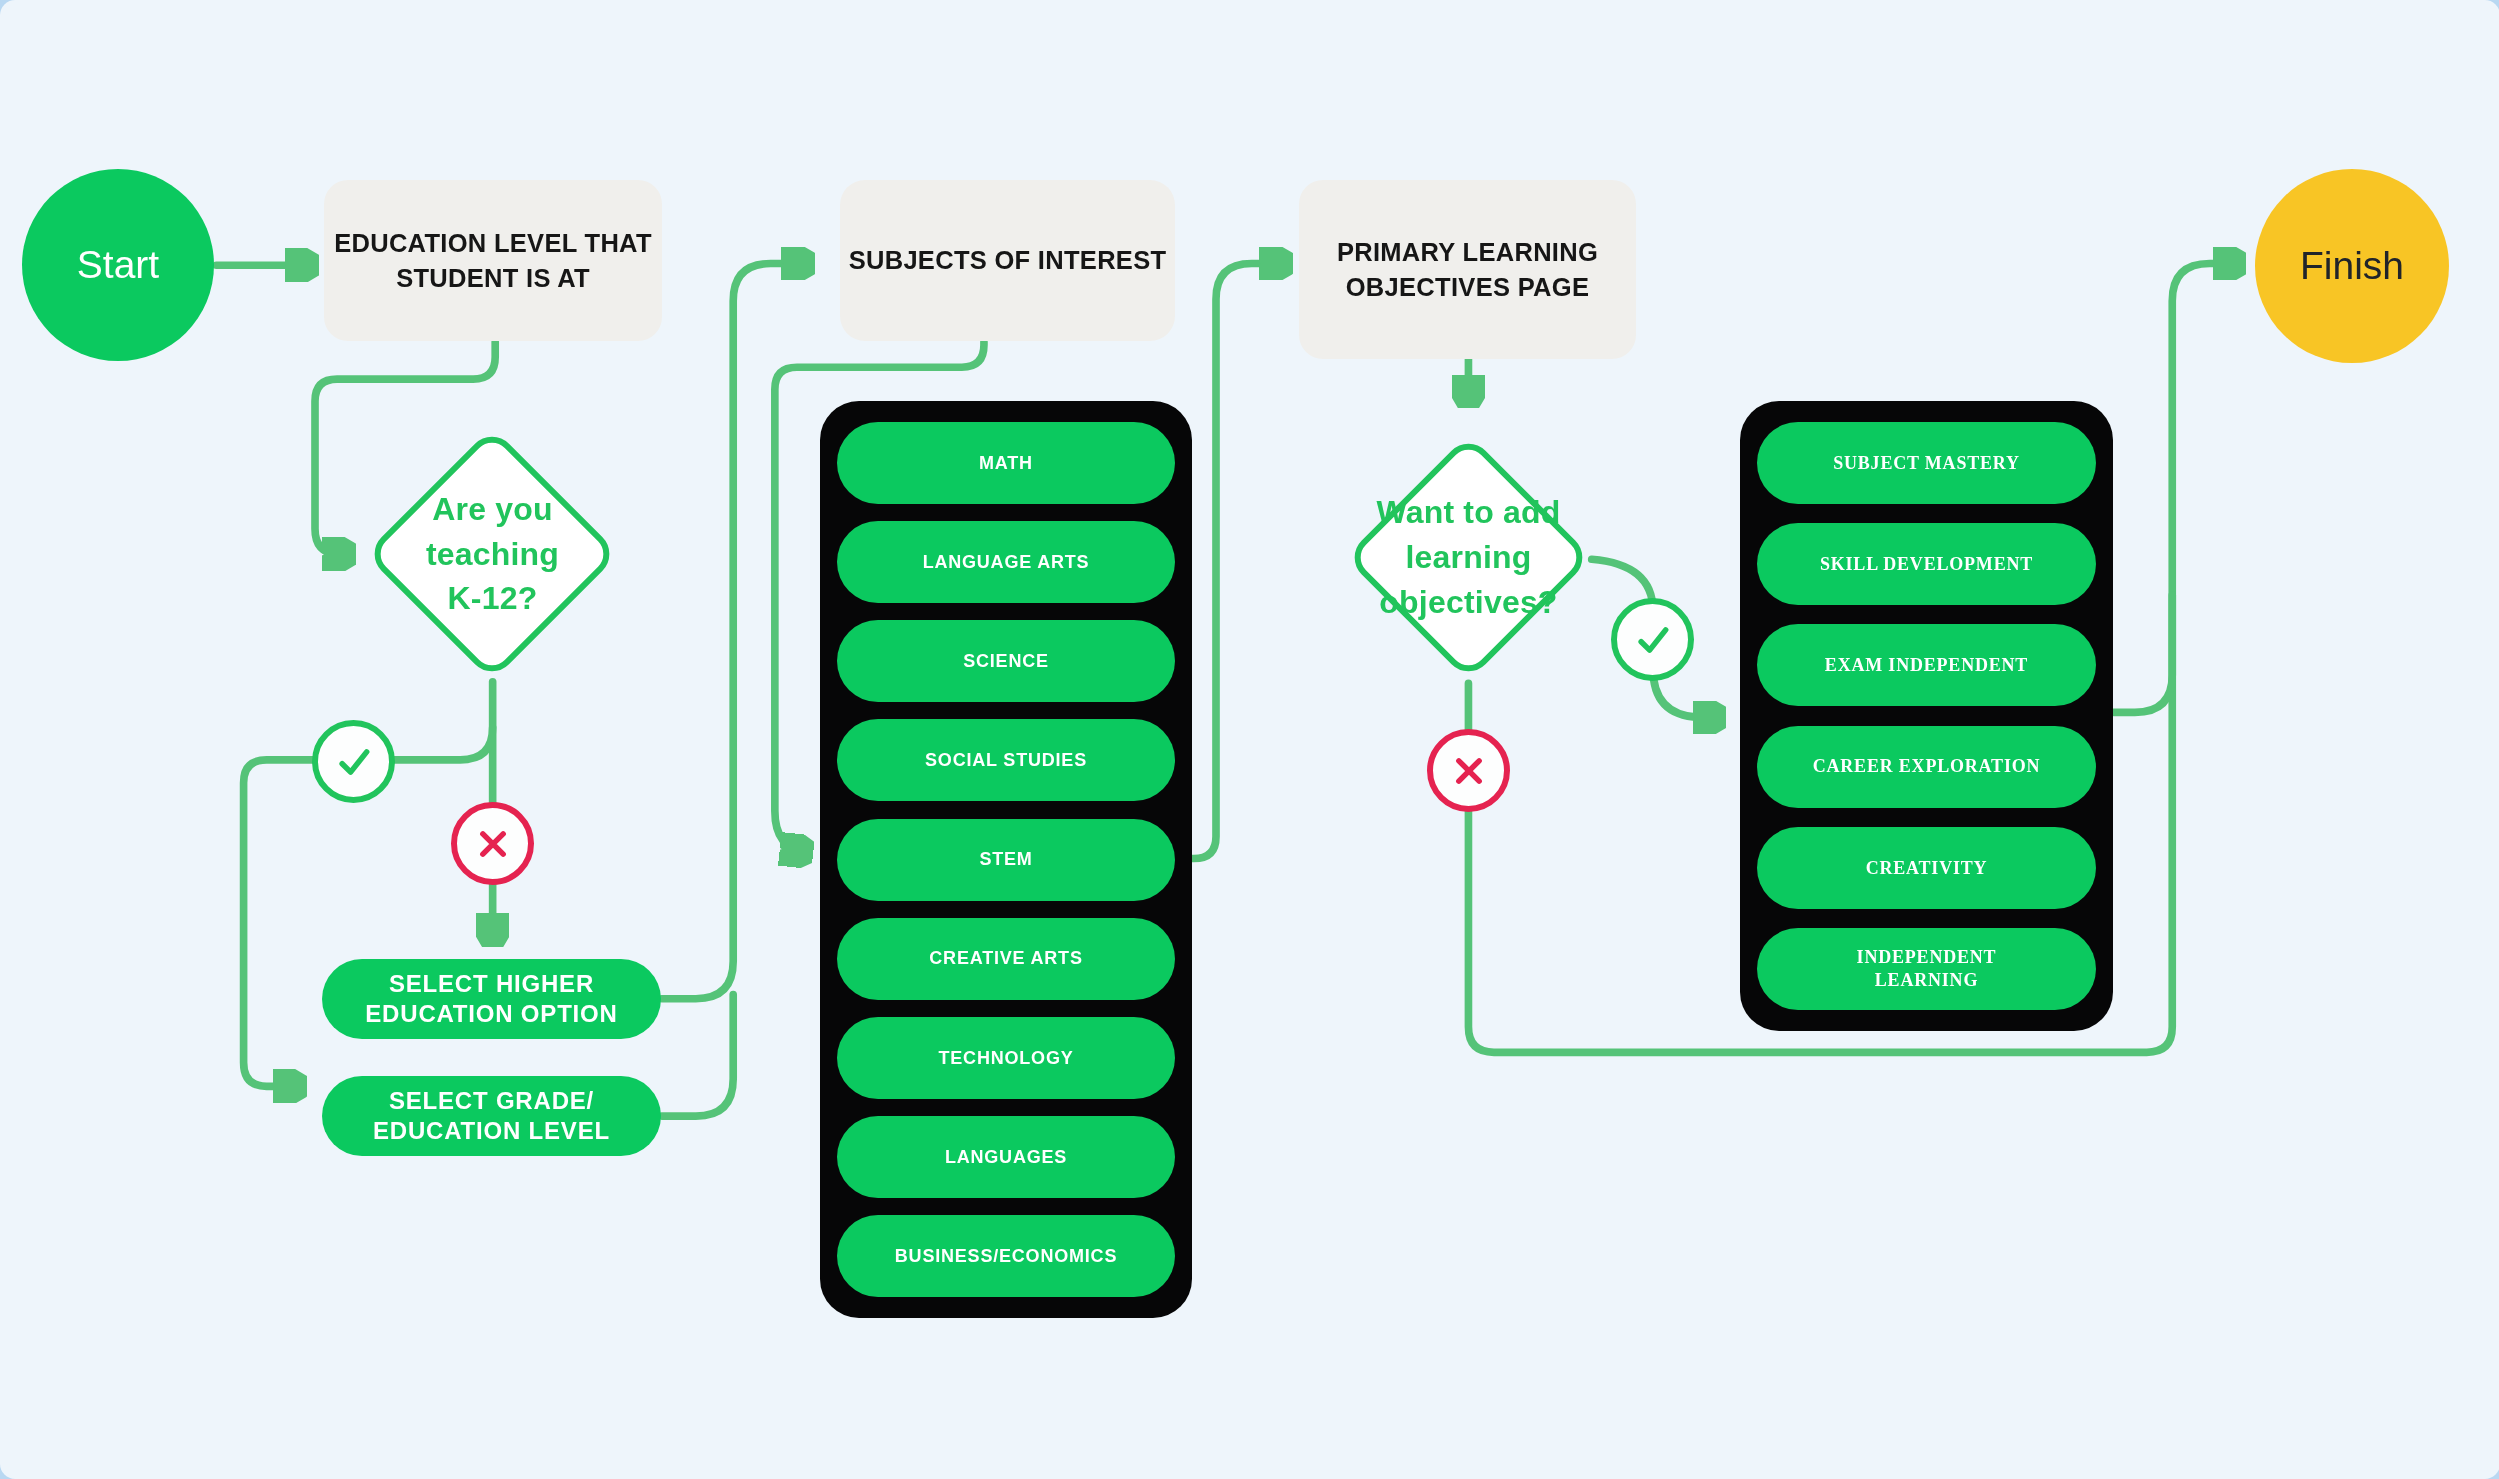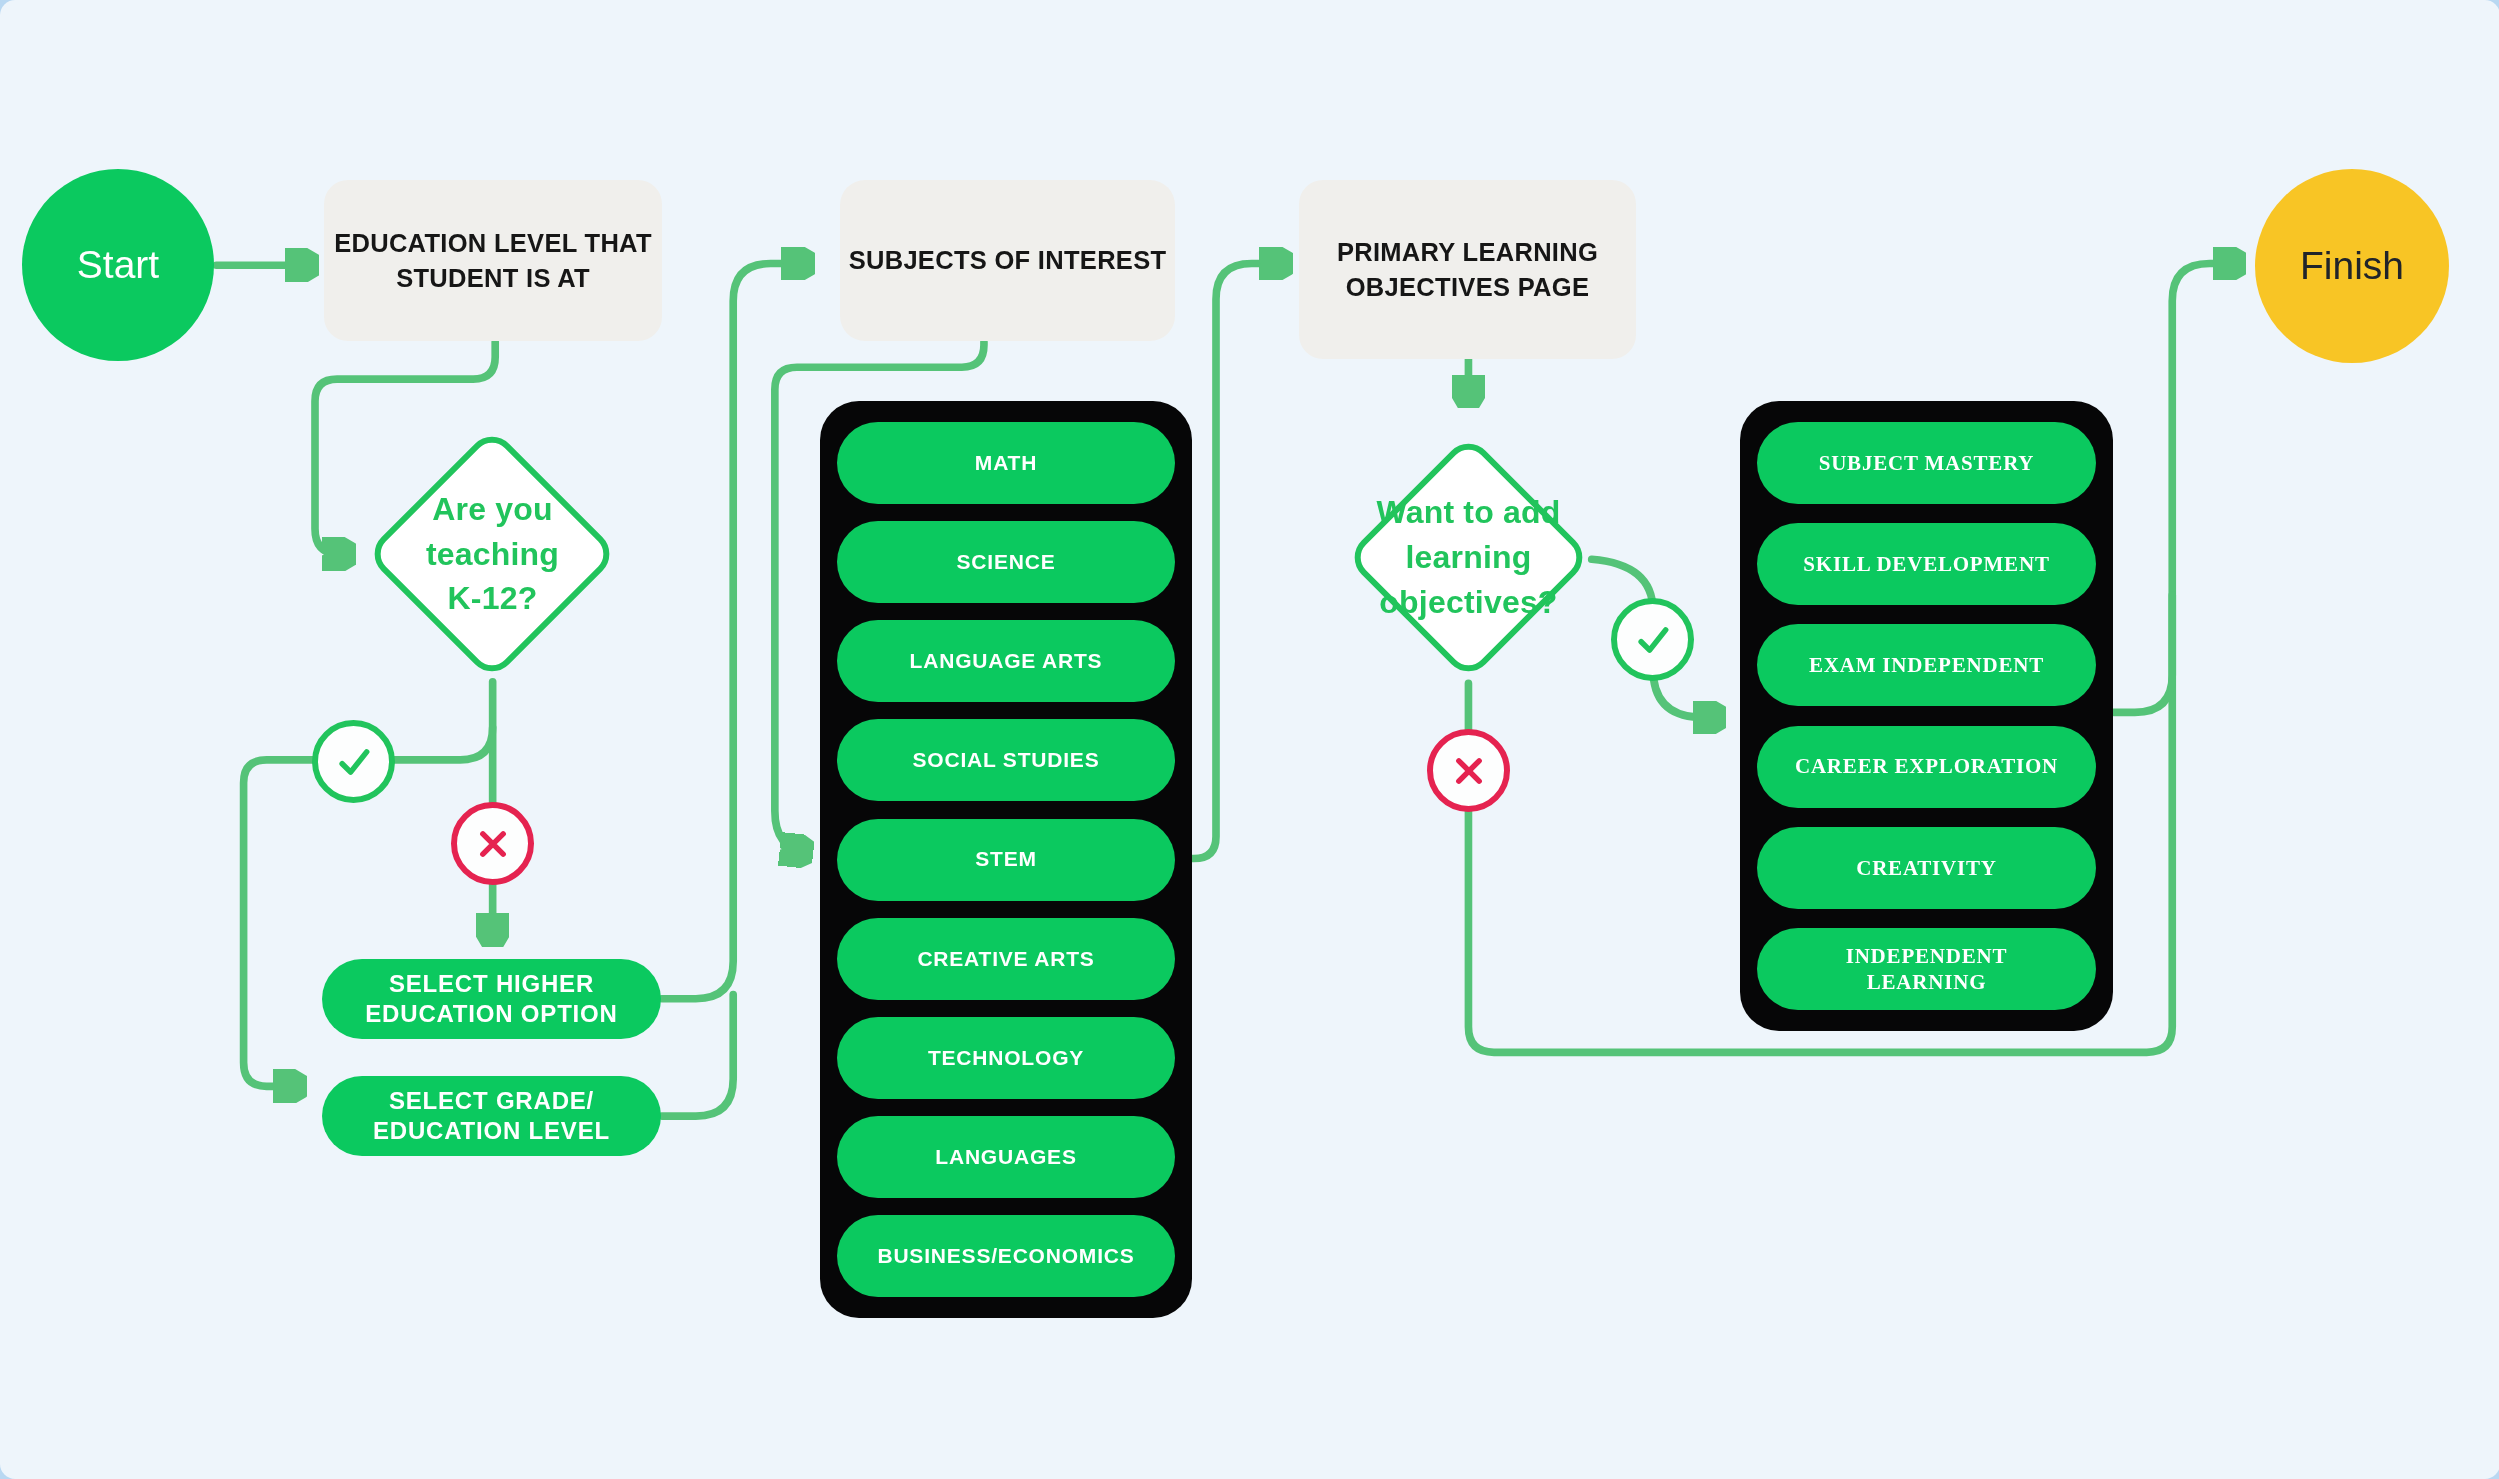--- a/index.html
+++ b/index.html
@@ -76,21 +76,21 @@
   .badge.yes1{left:312px;top:720px;}
   .badge.no1{left:451px;top:802px;}
   .badge.yes2{left:1611px;top:598px;}
   .badge.no2{left:1427px;top:729px;}
 
   .pill{
     background:var(--node-green);
     color:var(--text-white);
     border-radius:41px;
     display:flex;align-items:center;justify-content:center;text-align:center;
-    font-size:21px;font-weight:700;letter-spacing:0.8px;line-height:1.25;
+    font-size:18px;font-weight:700;letter-spacing:0.8px;line-height:1.25;
   }
   .pill.standalone{position:absolute;z-index:2;font-size:24px;}
   .pill.higher{left:322px;top:959px;width:339px;height:80px;}
   .pill.grade{left:322px;top:1076px;width:339px;height:80px;}
 
   .container{
     position:absolute;z-index:2;
     background:var(--container-black);
     border-radius:39px;
     display:flex;flex-direction:column;justify-content:space-between;
@@ -148,22 +148,22 @@
   <div class="pill standalone higher prewrap">SELECT HIGHER
 EDUCATION OPTION</div>
   <div class="pill standalone grade prewrap">SELECT GRADE/
 EDUCATION LEVEL</div>
 
   <div class="node graybox subjects prewrap">SUBJECTS OF INTEREST</div>
 
   <div class="container subjects-list">
 
   <div class="pill prewrap">MATH</div>
+      <div class="pill prewrap">LANGUAGE ARTS</div>
       <div class="pill prewrap">SCIENCE</div>
-      <div class="pill prewrap">LANGUAGE ARTS</div>
       <div class="pill prewrap">SOCIAL STUDIES</div>
       <div class="pill prewrap">STEM</div>
       <div class="pill prewrap">CREATIVE ARTS</div>
       <div class="pill prewrap">TECHNOLOGY</div>
       <div class="pill prewrap">LANGUAGES</div>
       <div class="pill prewrap">BUSINESS/ECONOMICS</div>
     </div>
 
   <div class="node graybox objectives prewrap">PRIMARY LEARNING
 OBJECTIVES PAGE</div>

